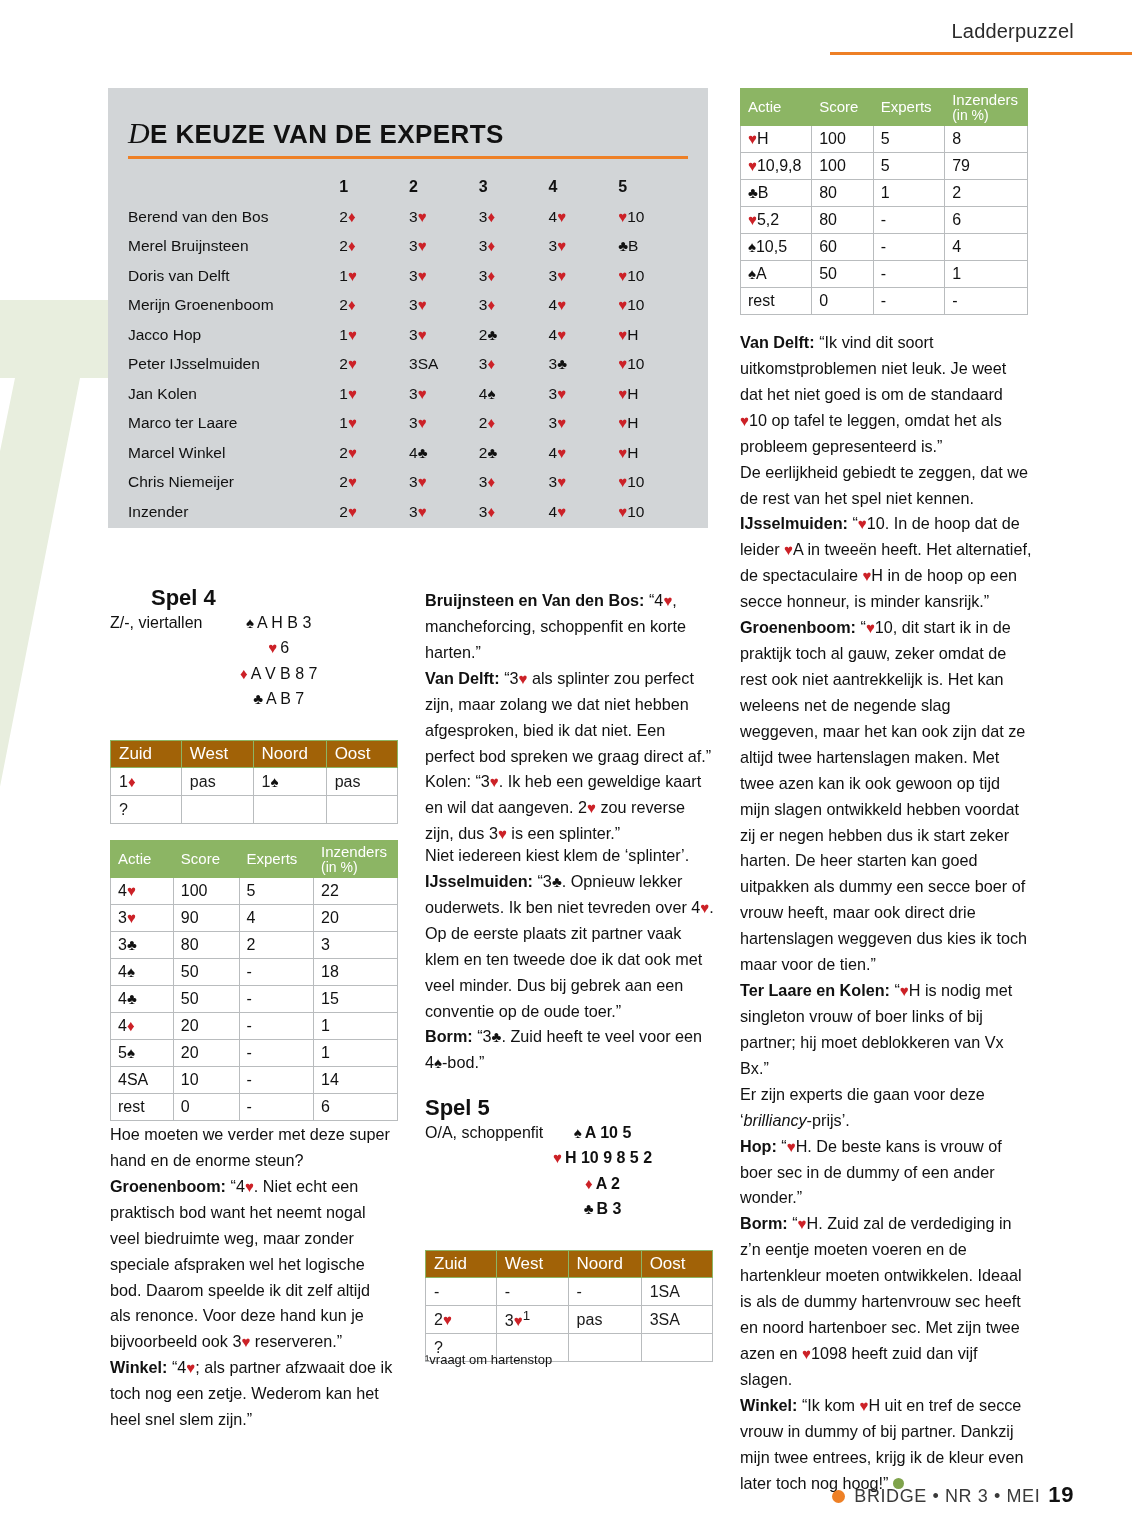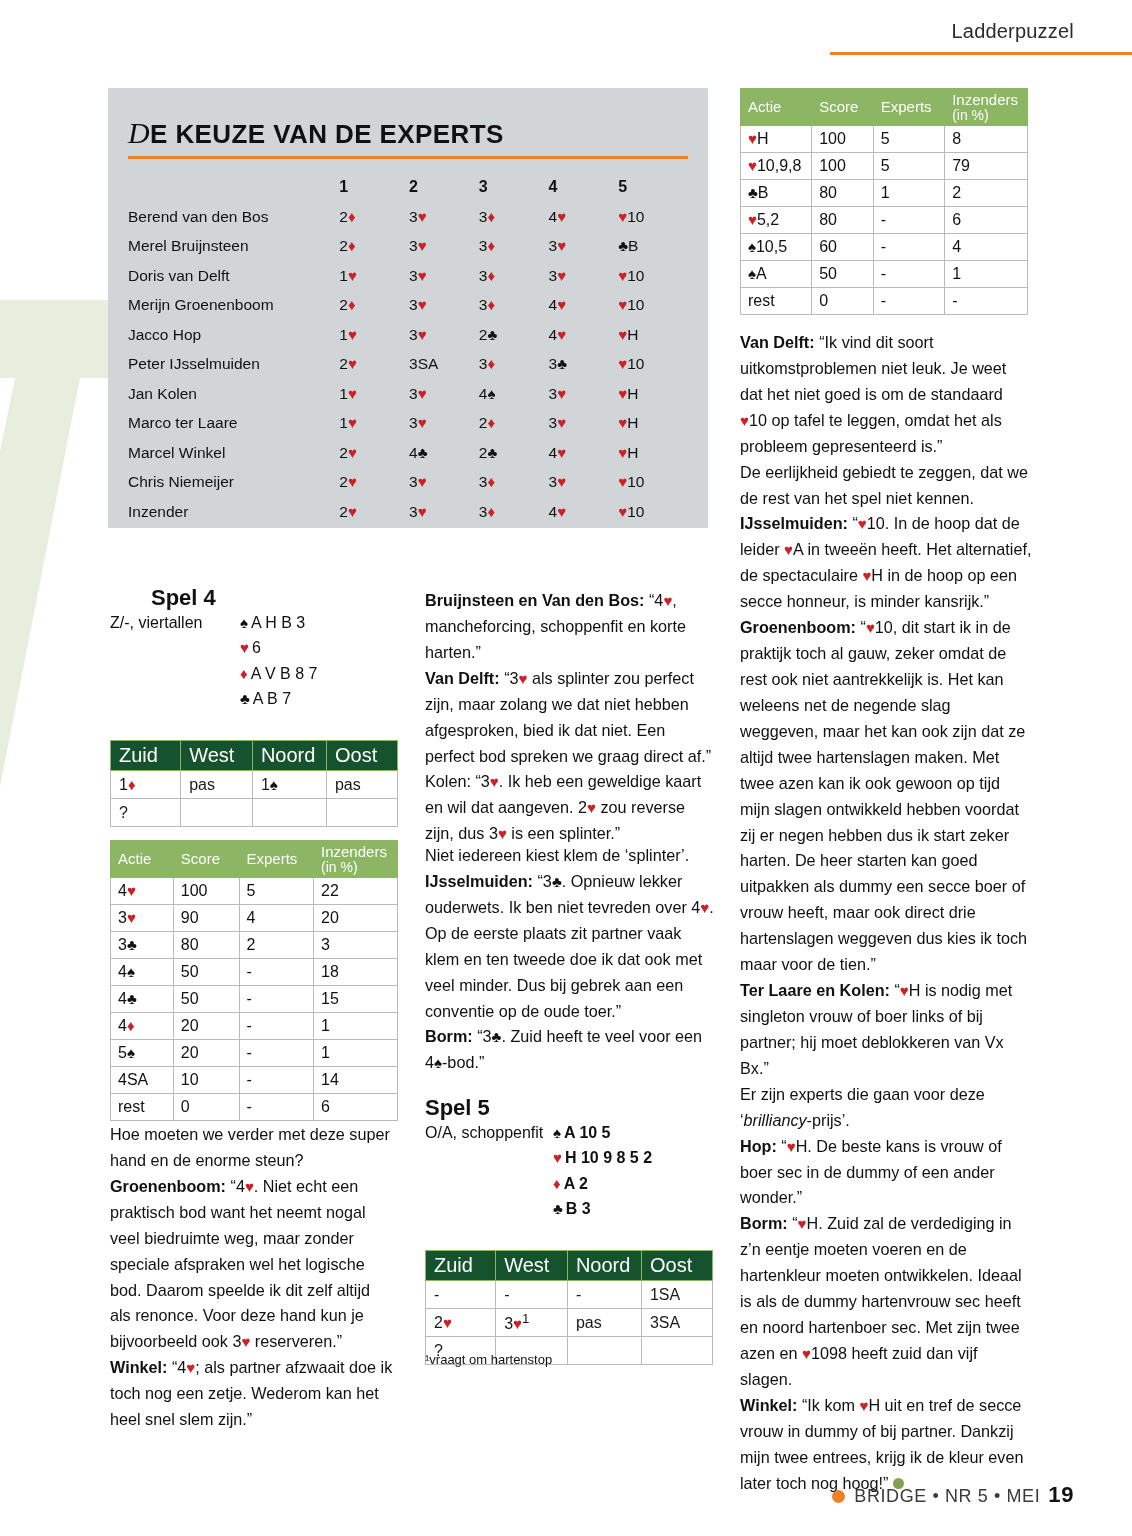--- a/index.html
+++ b/index.html
@@ -73,34 +73,34 @@
   
   .tbl-s4 { position:absolute; left:110px; top:840px; width:288px; }
   .tbl-s4 th:nth-child(1), .tbl-s4 td:nth-child(1){ width:62px;}
   .tbl-s4 th:nth-child(2), .tbl-s4 td:nth-child(2){ width:62px;}
   .tbl-s4 th:nth-child(3), .tbl-s4 td:nth-child(3){ width:68px;}
   .tbl-s4 th:nth-child(4), .tbl-s4 td:nth-child(4){ width:72px;}
 
   
   table.bidtbl { border-collapse:collapse; font-size:16px; }
   table.bidtbl th {
-    background:#14532d; color:#fff; font-weight:normal; text-align:left;
-    padding:3px 8px; font-size:20px; border:1px solid #8cb564;
+    background:#a16207; color:#fff; font-weight:normal; text-align:left;
+    padding:3px 8px; font-size:17px; border:1px solid #8cb564;
   }
   table.bidtbl td { border:1px solid #b9bcbe; padding:2px 8px; height:23px; font-size:16px; }
   .tbl-bid4 { position:absolute; left:110px; top:740px; width:288px; }
   .tbl-bid4 th, .tbl-bid4 td { width:58px; }
   .tbl-bid5 { position:absolute; left:425px; top:1250px; width:288px; }
   .tbl-bid5 th, .tbl-bid5 td { width:58px; }
   .footnote5 { position:absolute; left:425px; top:1352px; font-size:13px; color:#111; }
 
   
   .spel-h { font-size:22px; font-weight:bold; color:#111; }
   .spel-sub { font-size:16px; color:#111; }
-  .hand { font-size:16px; line-height:1.58; color:#111; }
+  .hand { font-size:16px; line-height:1.58; color:#111;text-align:center; }
   .hand .s { font-size:15px; margin-right:3px; }
 
   #spel4-head { position:absolute; left:110px; top:585px;margin-left:41px; }
   #spel4-sub  { position:absolute; left:110px; top:614px; }
   #spel4-hand { position:absolute; left:240px; top:610px; }
   #spel5-head { position:absolute; left:425px; top:1095px; }
   #spel5-sub  { position:absolute; left:425px; top:1124px; }
   #spel5-hand { position:absolute; left:553px; top:1120px;font-weight:bold; }
 
   
@@ -463,14 +463,14 @@
     <p><b>IJsselmuiden:</b> “<span class="red suit">♥</span>10. In de hoop dat de leider <span class="red suit">♥</span>A in tweeën heeft. Het alternatief, de spectaculaire <span class="red suit">♥</span>H in de hoop op een secce honneur, is minder kansrijk.”</p>
     <p><b>Groenenboom:</b> “<span class="red suit">♥</span>10, dit start ik in de praktijk toch al gauw, zeker omdat de rest ook niet aantrekkelijk is. Het kan weleens net de negende slag weggeven, maar het kan ook zijn dat ze altijd twee hartenslagen maken. Met twee azen kan ik ook gewoon op tijd mijn slagen ontwikkeld hebben voordat zij er negen hebben dus ik start zeker harten. De heer starten kan goed uitpakken als dummy een secce boer of vrouw heeft, maar ook direct drie hartenslagen weggeven dus kies ik toch maar voor de tien.”</p>
     <p><b>Ter Laare en Kolen:</b> “<span class="red suit">♥</span>H is nodig met singleton vrouw of boer links of bij partner; hij moet deblokkeren van Vx Bx.”</p>
     <p>Er zijn experts die gaan voor deze ‘<i>brilliancy</i>-prijs’.</p>
     <p><b>Hop:</b> “<span class="red suit">♥</span>H. De beste kans is vrouw of boer sec in de dummy of een ander wonder.”</p>
     <p><b>Borm:</b> “<span class="red suit">♥</span>H. Zuid zal de verdediging in z’n eentje moeten voeren en de hartenkleur moeten ontwikkelen. Ideaal is als de dummy hartenvrouw sec heeft en noord hartenboer sec. Met zijn twee azen en <span class="red suit">♥</span>1098 heeft zuid dan vijf slagen.</p>
     <p><b>Winkel:</b> “Ik kom <span class="red suit">♥</span>H uit en tref de secce vrouw in dummy of bij partner. Dankzij mijn twee entrees, krijg ik de kleur even later toch nog hoog!”<span class="enddot"></span></p>
   </div>
 
 <div class="footer">
-  <span class="dot"></span><span>BRIDGE • NR 5 • MEI</span><span class="pg">19</span>
+  <span class="dot"></span><span>BRIDGE • NR 3 • MEI</span><span class="pg">19</span>
 </div>
 
 </body></html>

